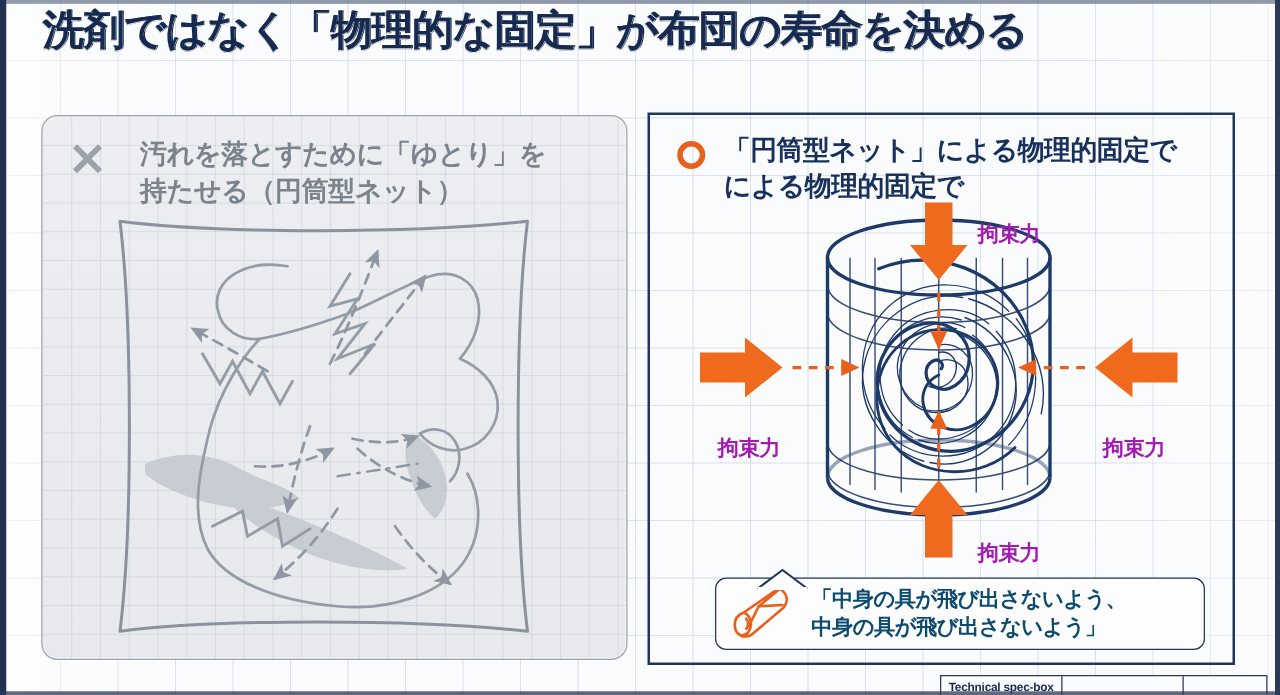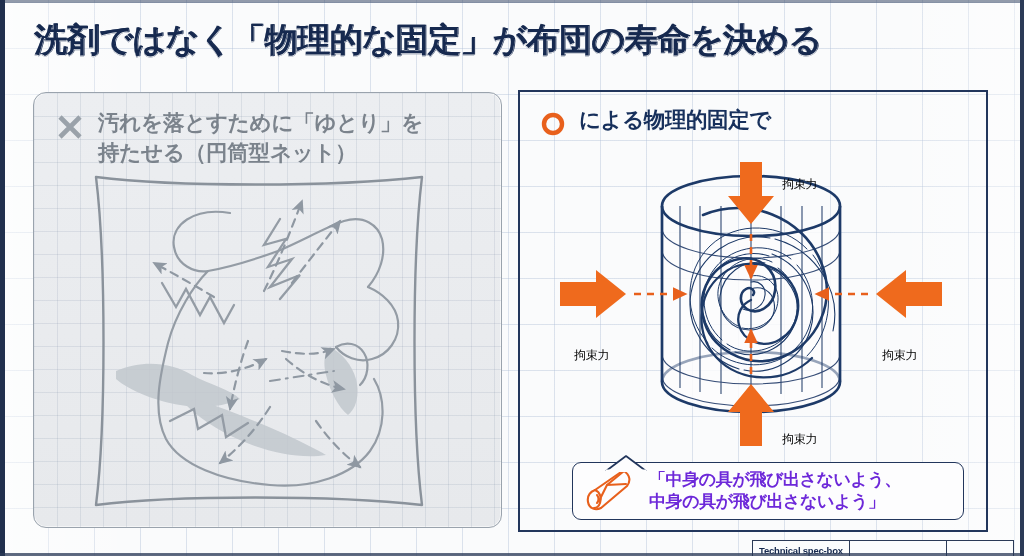--- a/index.html
+++ b/index.html
@@ -25,21 +25,21 @@
     content:"";position:absolute;inset:0;pointer-events:none;
     background:linear-gradient(to right,rgba(255,255,255,.55),rgba(255,255,255,0) 14%,rgba(255,255,255,0) 86%,rgba(255,255,255,.45));
   }
   .edge-left{position:absolute;left:0;top:0;width:5px;height:556px;background:#21304e;z-index:30;}
   .edge-right{position:absolute;right:0;top:0;width:4px;height:556px;background:#2b3a57;z-index:30;}
   .edge-top{position:absolute;left:0;top:0;width:1024px;height:3px;background:#3b4a68;opacity:.55;z-index:30;}
   .edge-bottom{position:absolute;left:0;bottom:0;width:1024px;height:3px;background:#2b3a57;opacity:.75;z-index:30;}
 
   
   .title{
-    position:absolute;left:34px;top:18px;width:960px;
+    position:absolute;left:34px;top:2px;width:960px;
     font-size:33px;font-weight:700;letter-spacing:-0.5px;
     color:#16294f;white-space:nowrap;
     text-shadow:0 1px 0 rgba(255,255,255,.9), 1px 0 0 #16294f, 0 1px 0 #16294f;
     z-index:12;
   }
 
   
   .panel-left{
     position:absolute;left:33px;top:92px;width:467px;height:434px;
     background:linear-gradient(180deg,#eceef1 0%,#e9ebee 55%,#e7e9ec 100%);
@@ -49,21 +49,21 @@
   }
   .panel-left .grid-overlay{
     position:absolute;inset:0;
     background-image:
       linear-gradient(to right, rgba(150,163,182,.22) 1px, transparent 1px),
       linear-gradient(to bottom, rgba(150,163,182,.22) 1px, transparent 1px);
     background-size:23px 23px;
   }
   .lp-head{
     position:absolute;left:22px;top:16px;right:16px;
-    display:flex;gap:14px;align-items:flex-start;z-index:3;
+    display:flex;gap:28px;align-items:flex-start;z-index:3;
   }
   .x-icon{flex:0 0 auto;margin-top:4px;}
   .lp-text{
     font-size:21.5px;font-weight:700;line-height:1.38;color:#7b838c;
     letter-spacing:-0.2px;
   }
   .lp-text div{white-space:nowrap;}
   .pillow-wrap{position:absolute;left:0;top:70px;width:467px;height:360px;z-index:2;}
 
   
@@ -90,39 +90,39 @@
   }
   .callout-box{
     position:absolute;left:0;top:8px;width:392px;height:58px;
     background:#fdfdfe;border:1.7px solid #22365c;border-radius:9px;
     display:flex;align-items:center;gap:12px;padding:0 12px;
     box-sizing:border-box;
   }
   .callout-tail{position:absolute;left:32px;top:0;z-index:5;}
   .roll-icon{flex:0 0 auto;}
   .callout-text{
-    font-size:17px;font-weight:700;line-height:1.32;color:#6d28d9;
+    font-size:17px;font-weight:700;line-height:1.32;color:#0c4a6e;
     letter-spacing:-0.4px;white-space:nowrap;
   }
 
   
   .specbox{
     position:absolute;left:752px;top:540px;width:262px;height:22px;
     border:1.6px solid #2b3a57;background:#fbfcfd;z-index:20;
     display:flex;align-items:flex-start;box-sizing:border-box;
   }
   .specbox-label{
     font-size:9.5px;font-weight:700;color:#16294f;
     padding:4px 6px 0 6px;white-space:nowrap;letter-spacing:-.2px;
   }
   .specbox-cells{display:flex;height:100%;}
   .specbox-cell{border-left:1.4px solid #2b3a57;height:100%;}
 
   .force-label{
-    position:absolute;font-size:12px;font-weight:400;color:#000000;
+    position:absolute;font-size:17px;font-weight:700;color:#a21caf;
     white-space:nowrap;letter-spacing:-.3px;z-index:6;
   }
 </style>
 </head>
 <body>
 
 <div id="slide"></div>
 
 <div class="edge-top"></div>
 <div class="edge-left"></div>
@@ -209,20 +209,21 @@
 
 <div class="panel-right">
 
   <div class="rp-head">
     <span class="o-icon">
       <svg width="26" height="26" viewBox="0 0 26 26">
         <circle cx="13" cy="13" r="9" fill="none" stroke="#e8601c" stroke-width="4.4"></circle>
       </svg>
     </span>
     <div class="rp-text">
+      <div>「円筒型ネット」による物理的固定で</div>
       <div>による物理的固定で</div>
     </div>
   </div>
 
   <div class="cyl-wrap">
     <svg width="462" height="300" viewBox="0 0 462 300">
       <defs>
         <clipPath id="cylclip">
           <path d="M142,52 L142,228 A89,30 0 0 0 320,228 L320,52 Z"></path>
         </clipPath>

